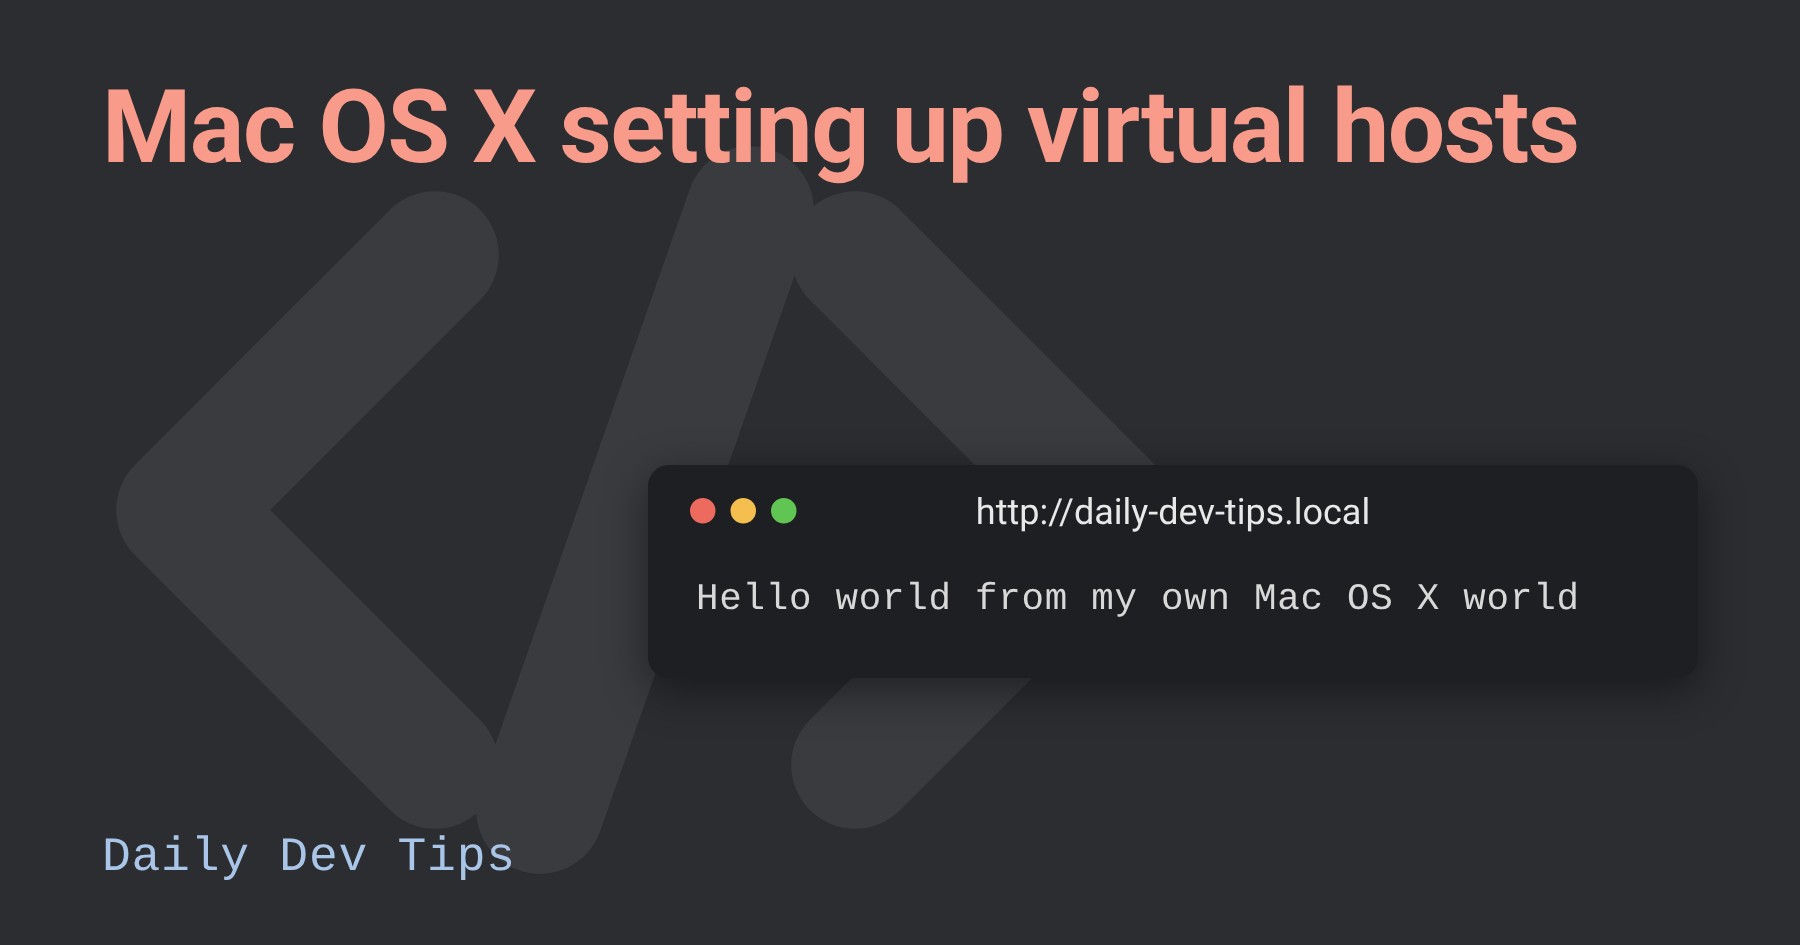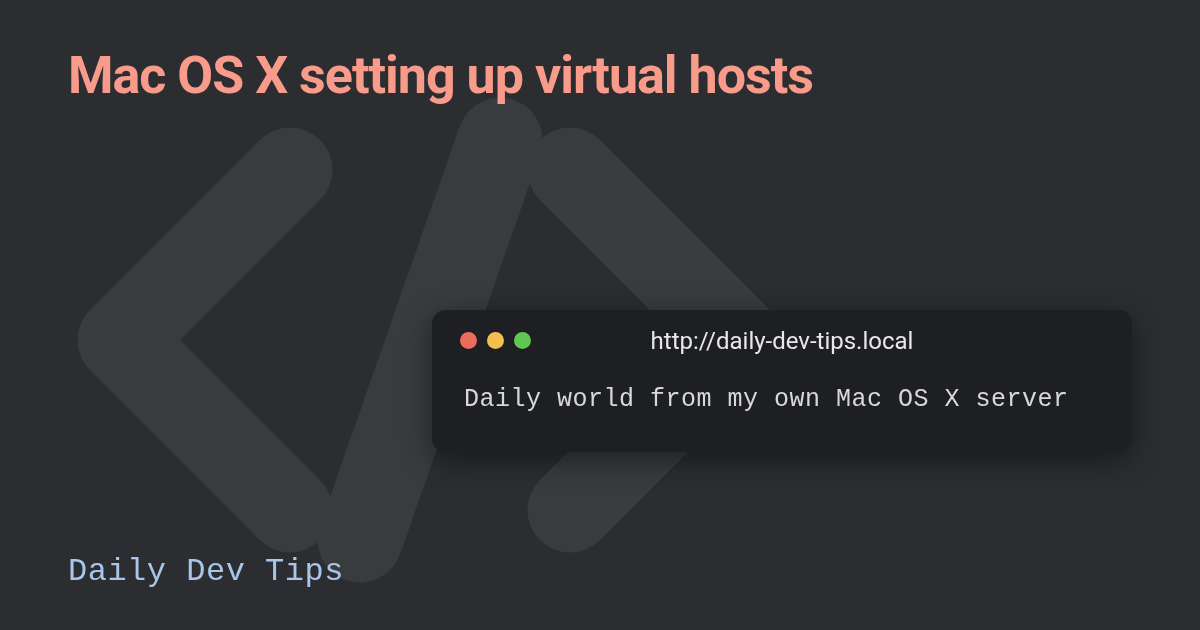--- a/index.html
+++ b/index.html
@@ -30,21 +30,21 @@
 
     .bg-bracket svg {
       width: 100%;
       height: 100%;
     }
 
     .title {
       position: absolute;
       left: 68px;
       top: 46px;
-      font-size: 52px;
+      font-size: 68px;
       font-weight: 700;
       color: #f89b8a;
       line-height: 1.15;
       letter-spacing: -1px;
       max-width: 1080px;
     }
 
     .brand {
       position: absolute;
       left: 68px;
@@ -129,16 +129,16 @@
 
 <div class="window">
   <div class="window-header">
     <div class="traffic-lights">
       <div class="dot dot-red"></div>
       <div class="dot dot-yellow"></div>
       <div class="dot dot-green"></div>
     </div>
     <div class="address-bar">http://daily-dev-tips.local</div>
   </div>
-  <div class="window-body">Daily world from my own Mac OS X server</div>
+  <div class="window-body">Hello world from my own Mac OS X world</div>
 </div>
 
 <div class="brand">Daily Dev Tips</div>
 
 </body></html>

